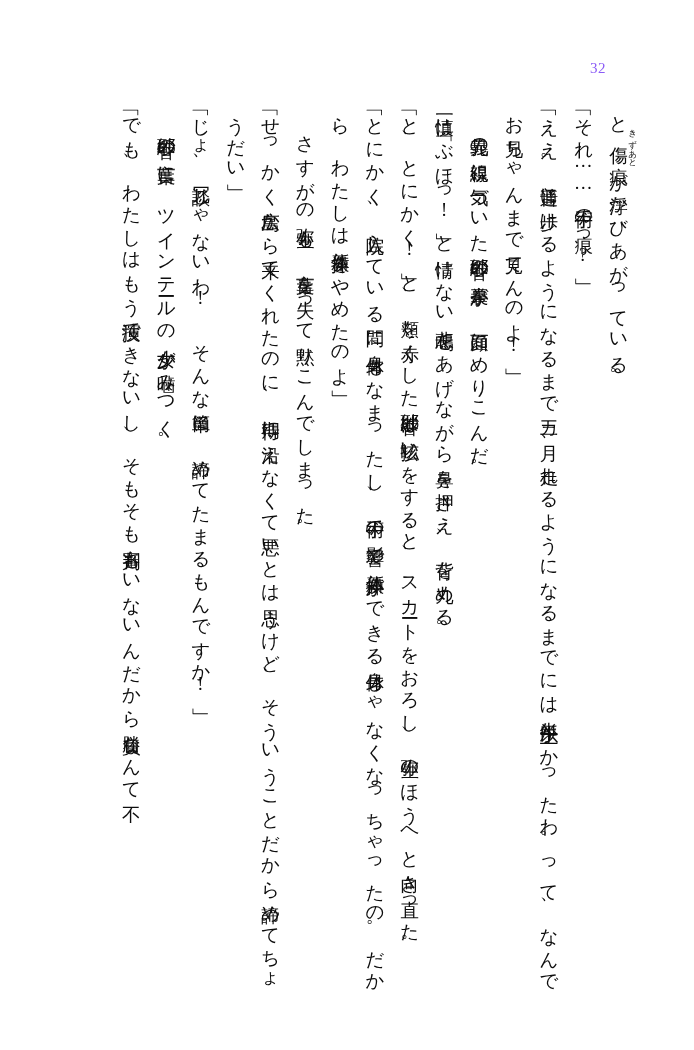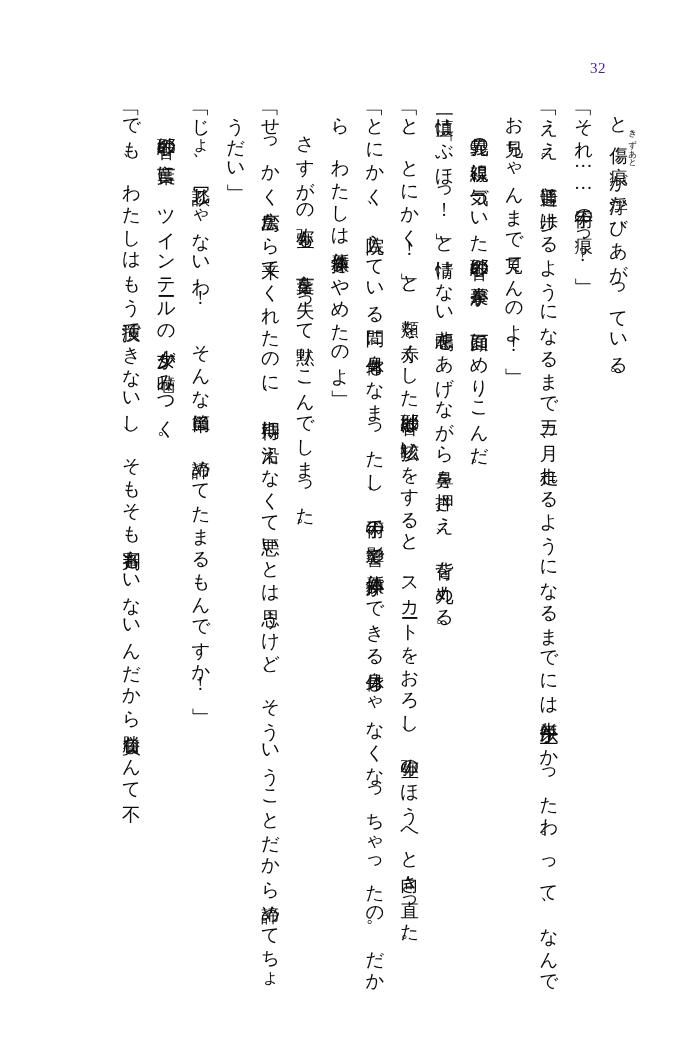--- a/index.html
+++ b/index.html
@@ -21,21 +21,21 @@
     background: #ffffff;
     box-sizing: border-box;
   }
   .page-number {
     position: absolute;
     top: 60px;
     right: 88px;
     font-size: 15px;
     font-family: "Liberation Serif", "DejaVu Serif", serif;
     letter-spacing: 0.5px;
-    color: #4c1d95;
+    color: #8b5cf6;
   }
   .body-text {
     position: absolute;
     top: 104px;
     right: 56px;
     bottom: 66px;
     left: 56px;
     writing-mode: vertical-rl;
     -webkit-writing-mode: vertical-rl;
     text-orientation: upright;

